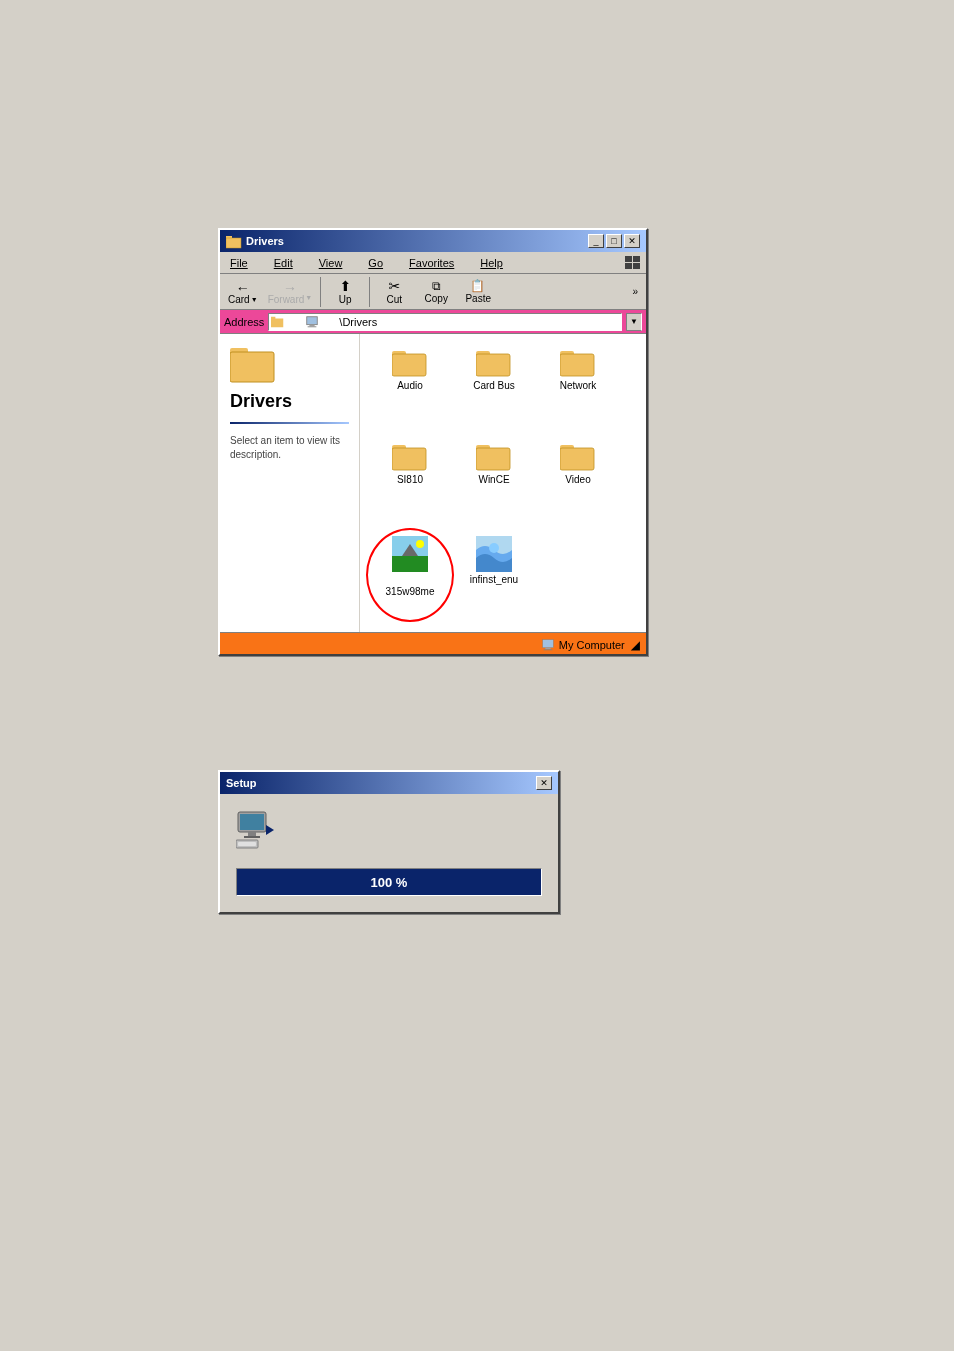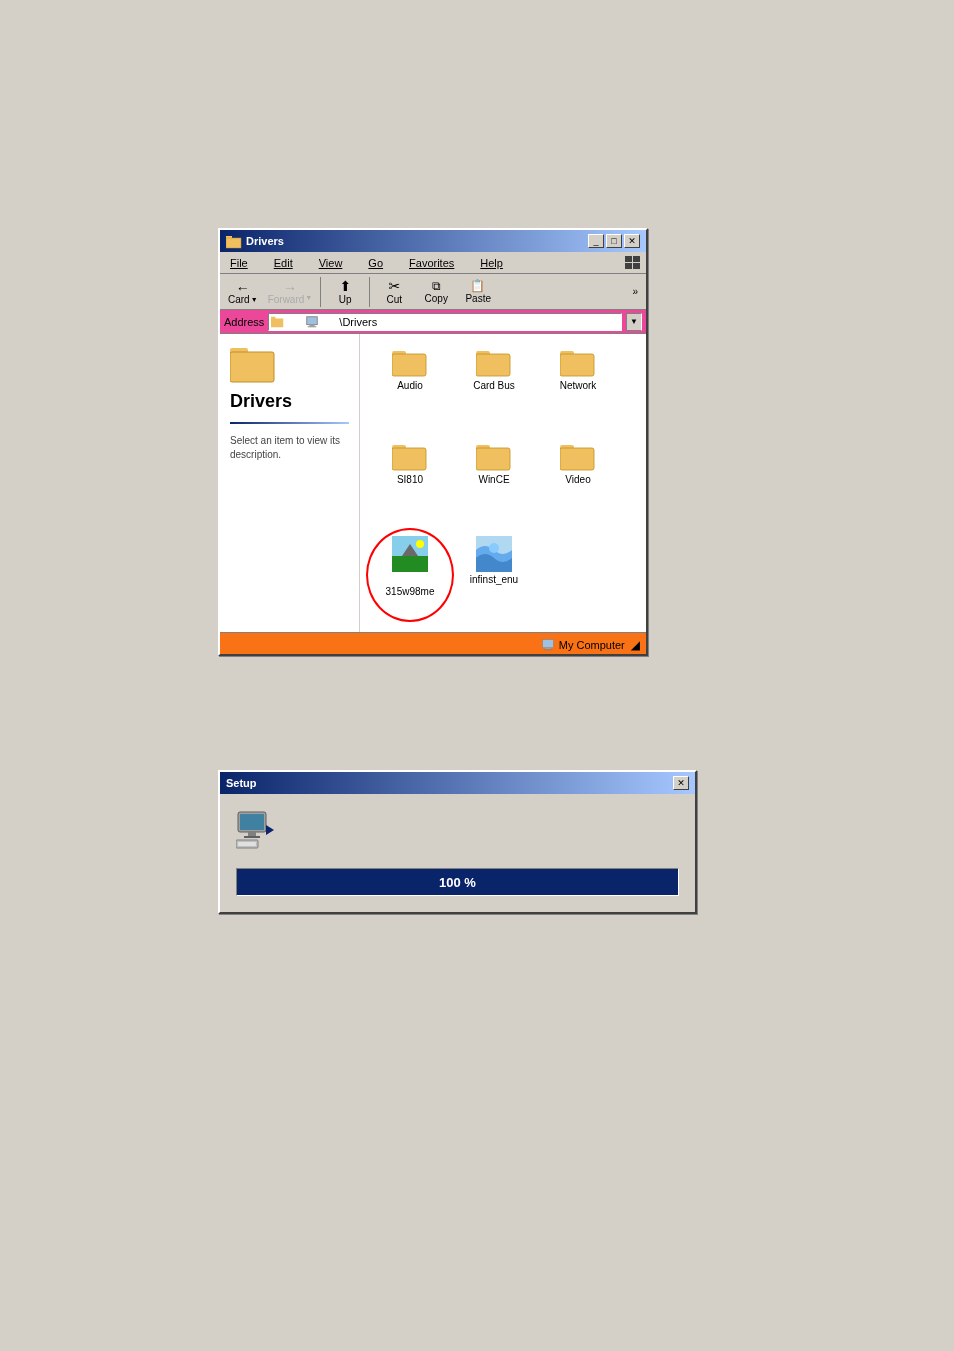--- a/index.html
+++ b/index.html
@@ -254,21 +254,21 @@
       align-items: center;
       gap: 4px;
       font-size: 11px;
     }
 
     
     .setup-dialog {
       position: absolute;
       top: 770px;
       left: 218px;
-      width: 479px;
+      width: 342px;
       background: #d4d0c8;
       border: 2px solid #ffffff;
       border-right-color: #404040;
       border-bottom-color: #404040;
       box-shadow: 1px 1px 0 #808080;
     }
 
     .setup-title-bar {
       background: linear-gradient(to right, #0a246a, #a6c8ff);
       color: white;

